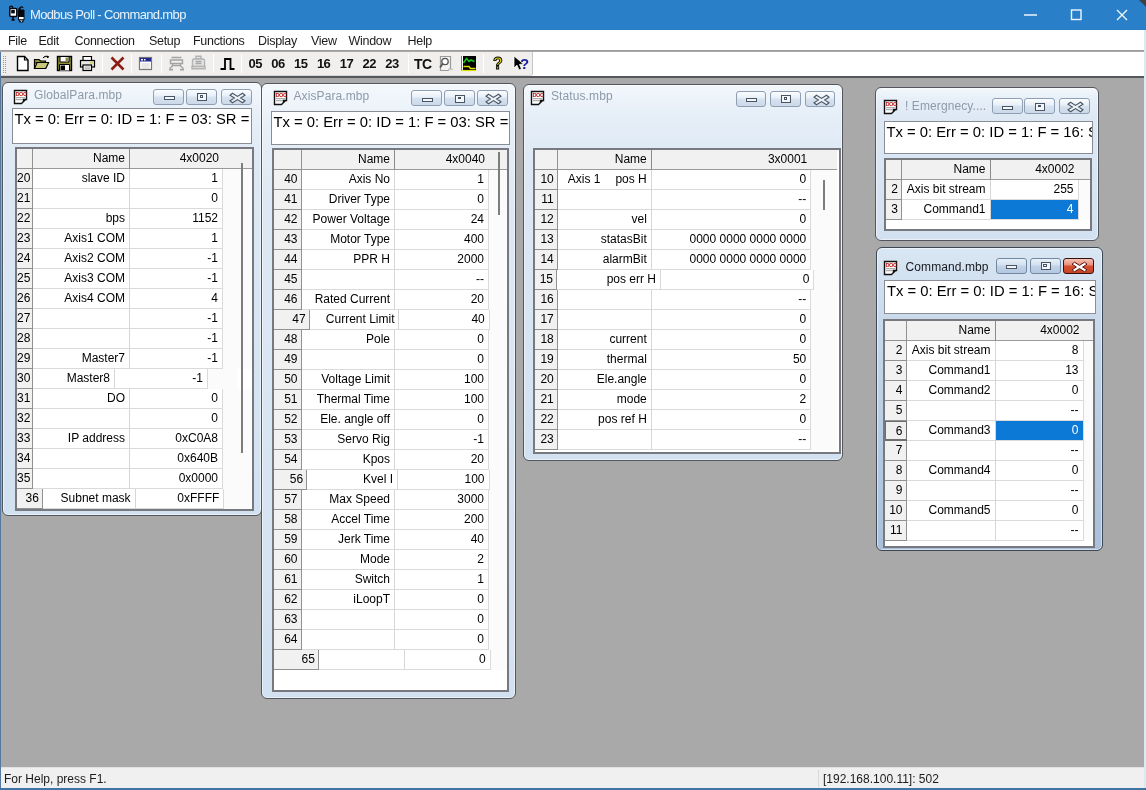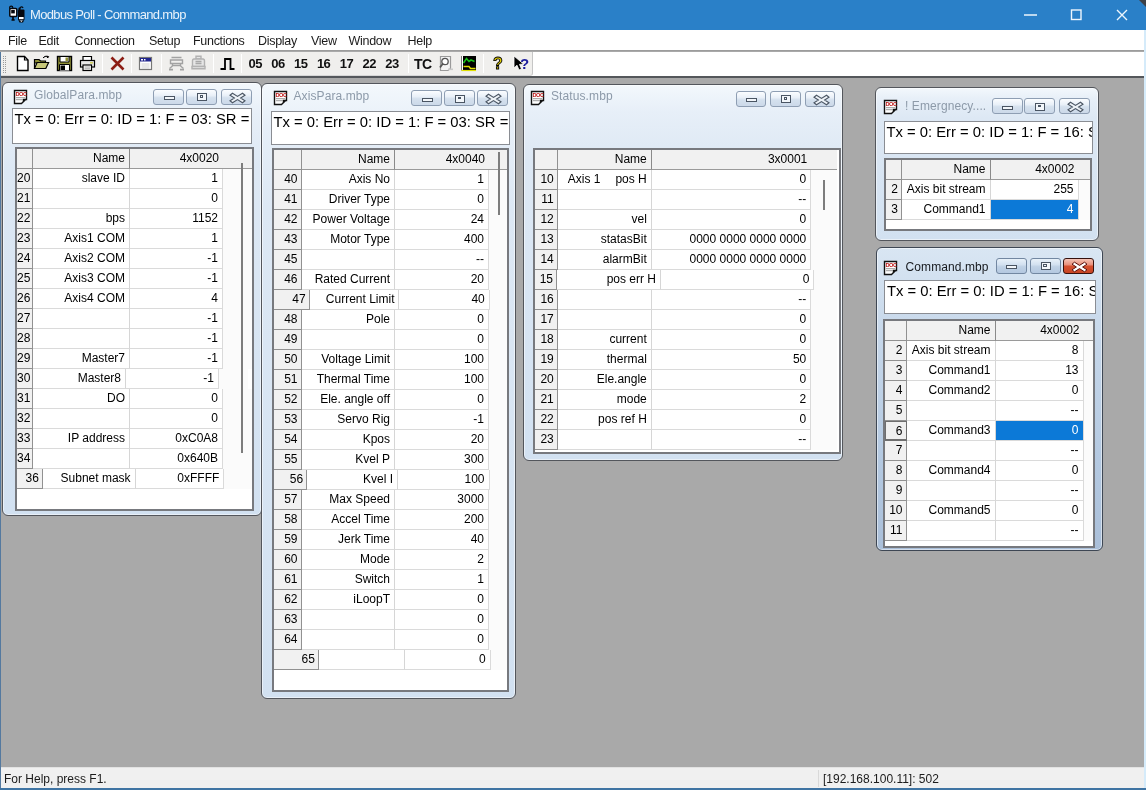--- a/index.html
+++ b/index.html
@@ -245,21 +245,21 @@
         <div class="c cs" style="width:28.5px"></div>
       </div>
 <div class="grow">
         <div class="c cn" style="width:16px">29</div>
         <div class="c cm" style="width:97px">Master7</div>
         <div class="c cv" style="width:93px">-1</div>
         <div class="c cs" style="width:28.5px"></div>
       </div>
 <div class="grow">
         <div class="c cn" style="width:16px">30</div>
-        <div class="c cm" style="width:93px">Master8</div>
+        <div class="c cm" style="width:82px">Master8</div>
         <div class="c cv" style="width:93px">-1</div>
         <div class="c cs" style="width:28.5px"></div>
       </div>
 <div class="grow">
         <div class="c cn" style="width:16px">31</div>
         <div class="c cm" style="width:97px">DO</div>
         <div class="c cv" style="width:93px">0</div>
         <div class="c cs" style="width:28.5px"></div>
       </div>
 <div class="grow">
@@ -271,20 +271,26 @@
 <div class="grow">
         <div class="c cn" style="width:16px">33</div>
         <div class="c cm" style="width:97px">IP address</div>
         <div class="c cv" style="width:93px">0xC0A8</div>
         <div class="c cs" style="width:28.5px"></div>
       </div>
 <div class="grow">
         <div class="c cn" style="width:16px">34</div>
         <div class="c cm" style="width:97px"></div>
         <div class="c cv" style="width:93px">0x640B</div>
+        <div class="c cs" style="width:28.5px"></div>
+      </div>
+<div class="grow">
+        <div class="c cn" style="width:16px">35</div>
+        <div class="c cm" style="width:97px"></div>
+        <div class="c cv" style="width:93px">0x0000</div>
         <div class="c cs" style="width:28.5px"></div>
       </div>
 <div class="grow">
         <div class="c cn" style="width:27px">36</div>
         <div class="c cm" style="width:97px">Subnet mask</div>
         <div class="c cv" style="width:93px">0xFFFF</div>
         <div class="c cs" style="width:28.5px"></div>
       </div>
 </div>
     <div class="thumb" style="left:237.5px;top:80px;height:290px"></div>
@@ -334,20 +340,26 @@
         <div class="c cv" style="width:94px">24</div>
         <div class="c cs" style="width:18px"></div>
       </div>
 <div class="grow">
         <div class="c cn" style="width:27.5px">43</div>
         <div class="c cm" style="width:93.5px">Motor Type</div>
         <div class="c cv" style="width:94px">400</div>
         <div class="c cs" style="width:18px"></div>
       </div>
 <div class="grow">
+        <div class="c cn" style="width:27.5px">44</div>
+        <div class="c cm" style="width:93.5px">PPR H</div>
+        <div class="c cv" style="width:94px">2000</div>
+        <div class="c cs" style="width:18px"></div>
+      </div>
+<div class="grow">
         <div class="c cn" style="width:27.5px">45</div>
         <div class="c cm" style="width:93.5px"></div>
         <div class="c cv" style="width:94px">--</div>
         <div class="c cs" style="width:18px"></div>
       </div>
 <div class="grow">
         <div class="c cn" style="width:27.5px">46</div>
         <div class="c cm" style="width:93.5px">Rated Current</div>
         <div class="c cv" style="width:94px">20</div>
         <div class="c cs" style="width:18px"></div>
@@ -391,26 +403,20 @@
 <div class="grow">
         <div class="c cn" style="width:27.5px">53</div>
         <div class="c cm" style="width:93.5px">Servo Rig</div>
         <div class="c cv" style="width:94px">-1</div>
         <div class="c cs" style="width:18px"></div>
       </div>
 <div class="grow">
         <div class="c cn" style="width:27.5px">54</div>
         <div class="c cm" style="width:93.5px">Kpos</div>
         <div class="c cv" style="width:94px">20</div>
-        <div class="c cs" style="width:18px"></div>
-      </div>
-<div class="grow">
-        <div class="c cn" style="width:27.5px">55</div>
-        <div class="c cm" style="width:93.5px">Kvel P</div>
-        <div class="c cv" style="width:94px">300</div>
         <div class="c cs" style="width:18px"></div>
       </div>
 <div class="grow">
         <div class="c cn" style="width:34px">56</div>
         <div class="c cm" style="width:93.5px">Kvel I</div>
         <div class="c cv" style="width:94px">100</div>
         <div class="c cs" style="width:18px"></div>
       </div>
 <div class="grow">
         <div class="c cn" style="width:27.5px">57</div>

